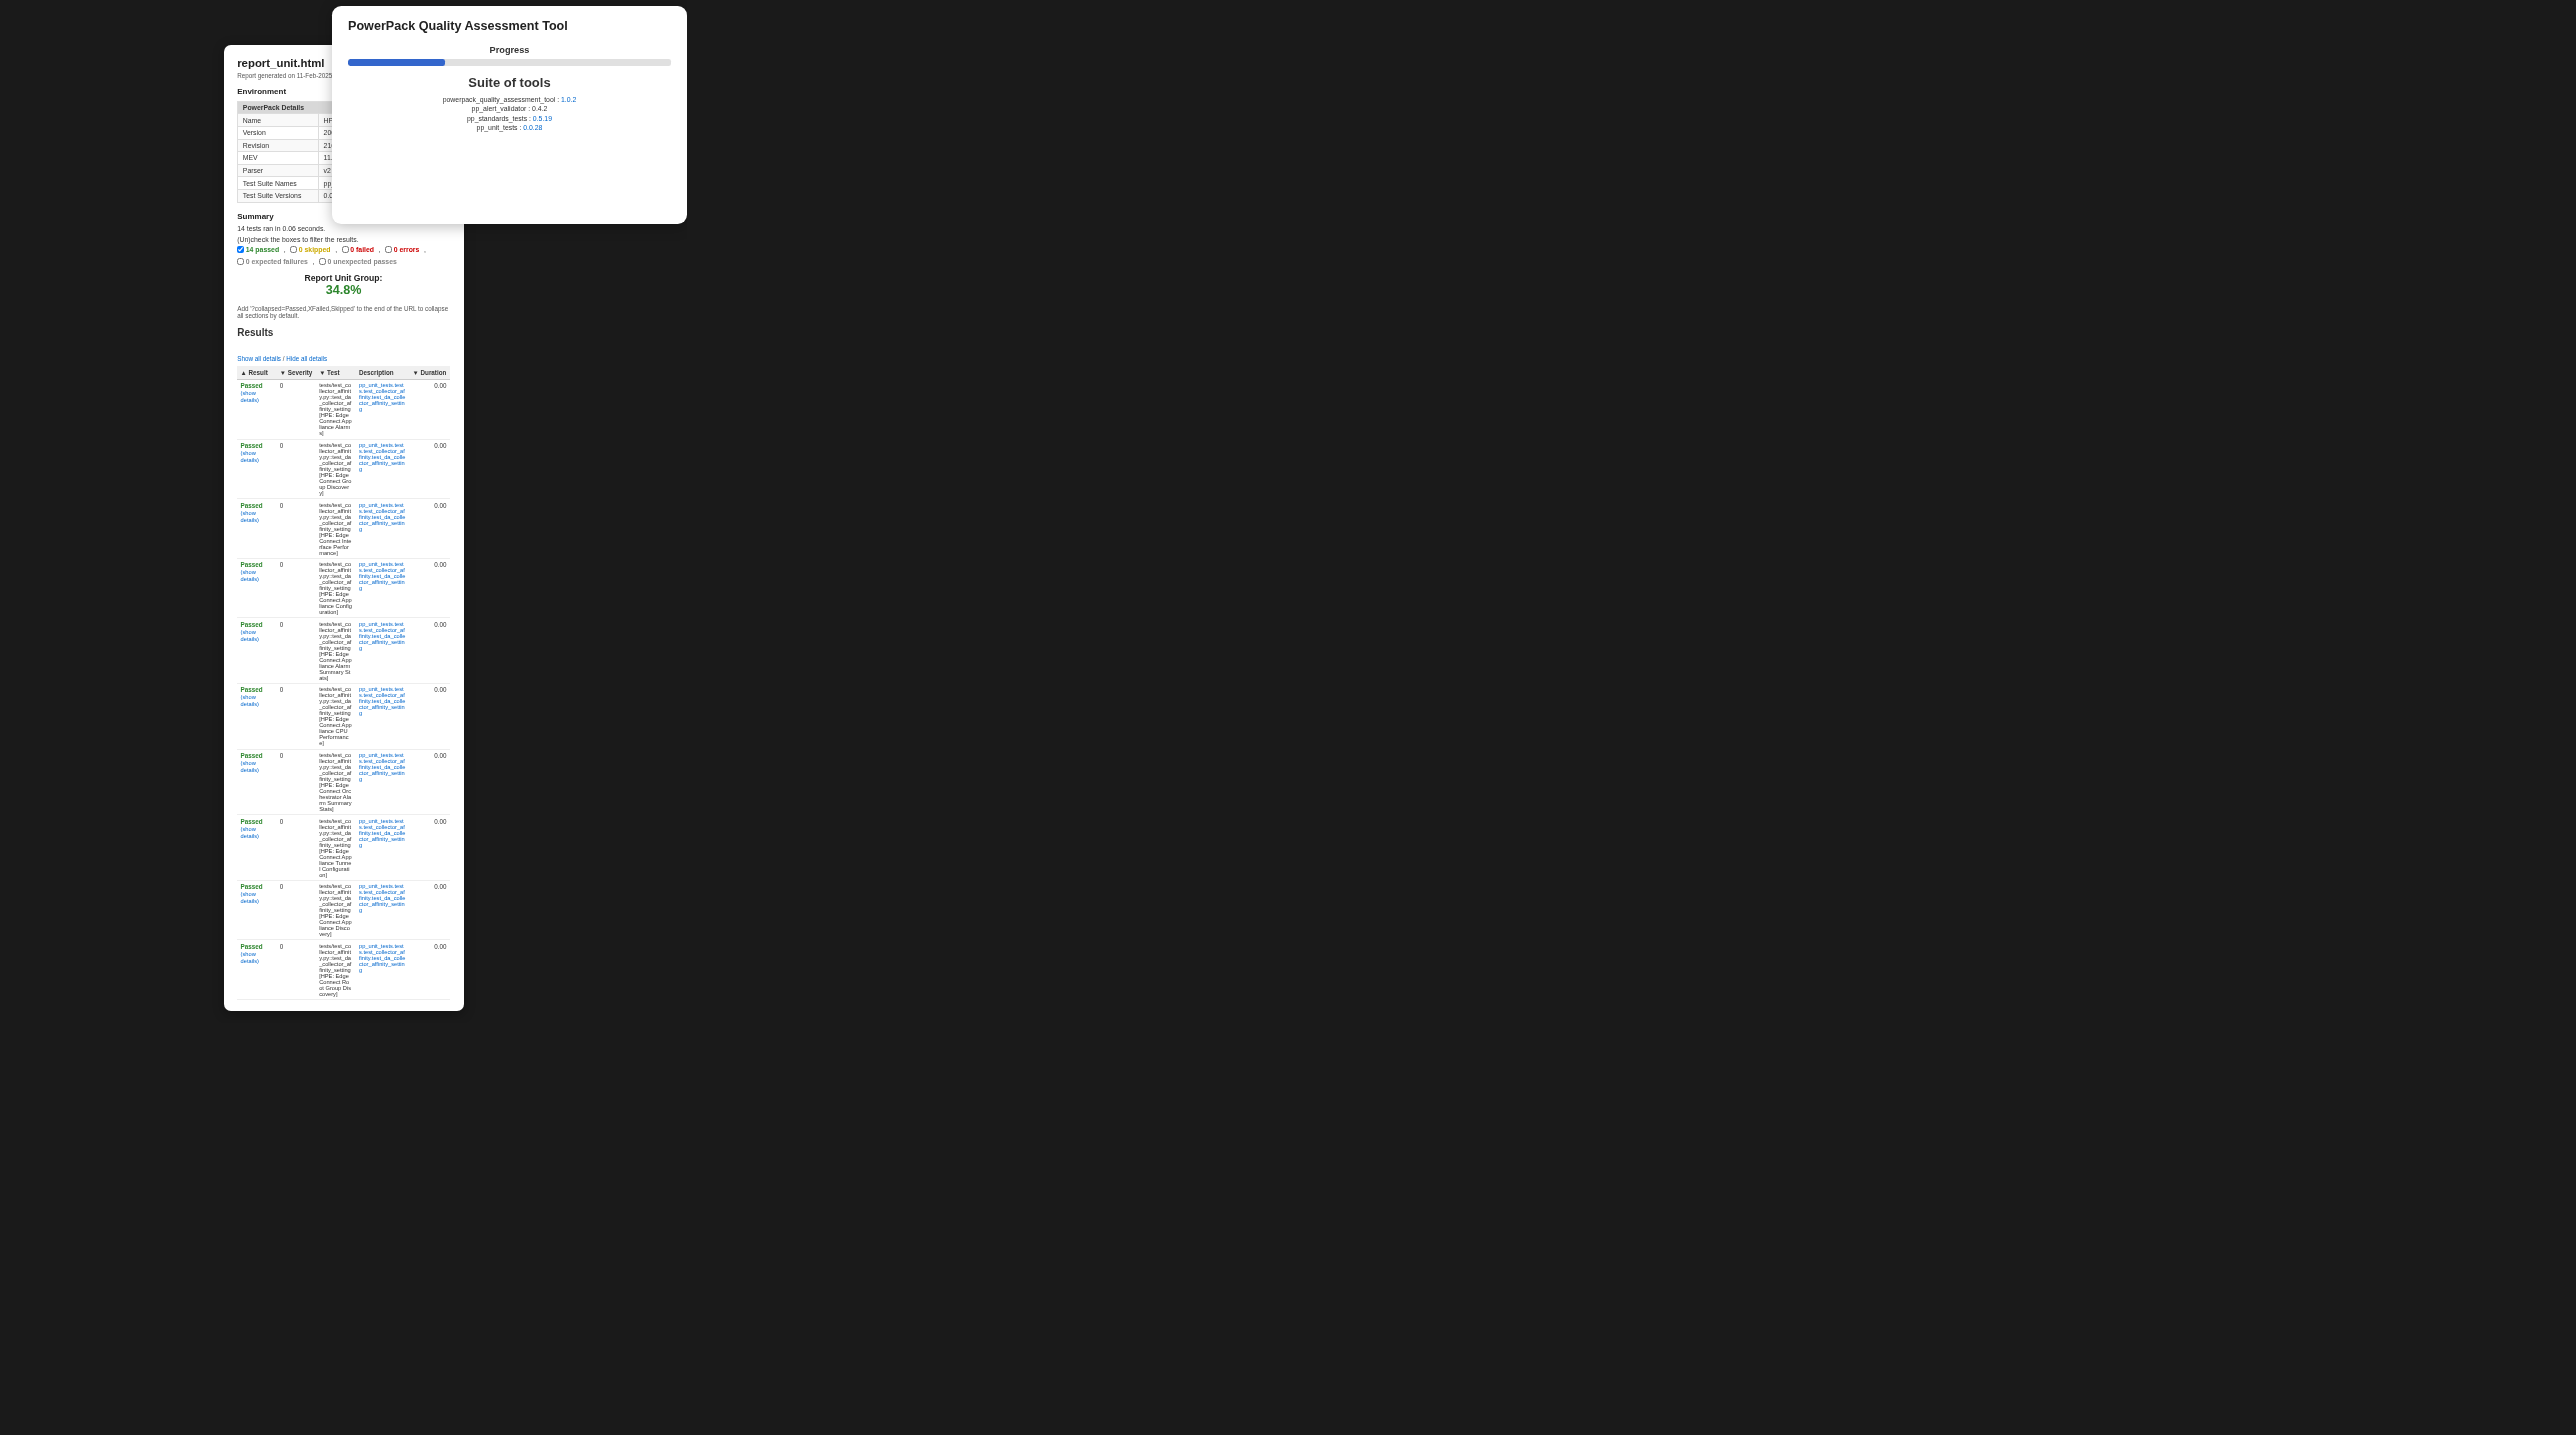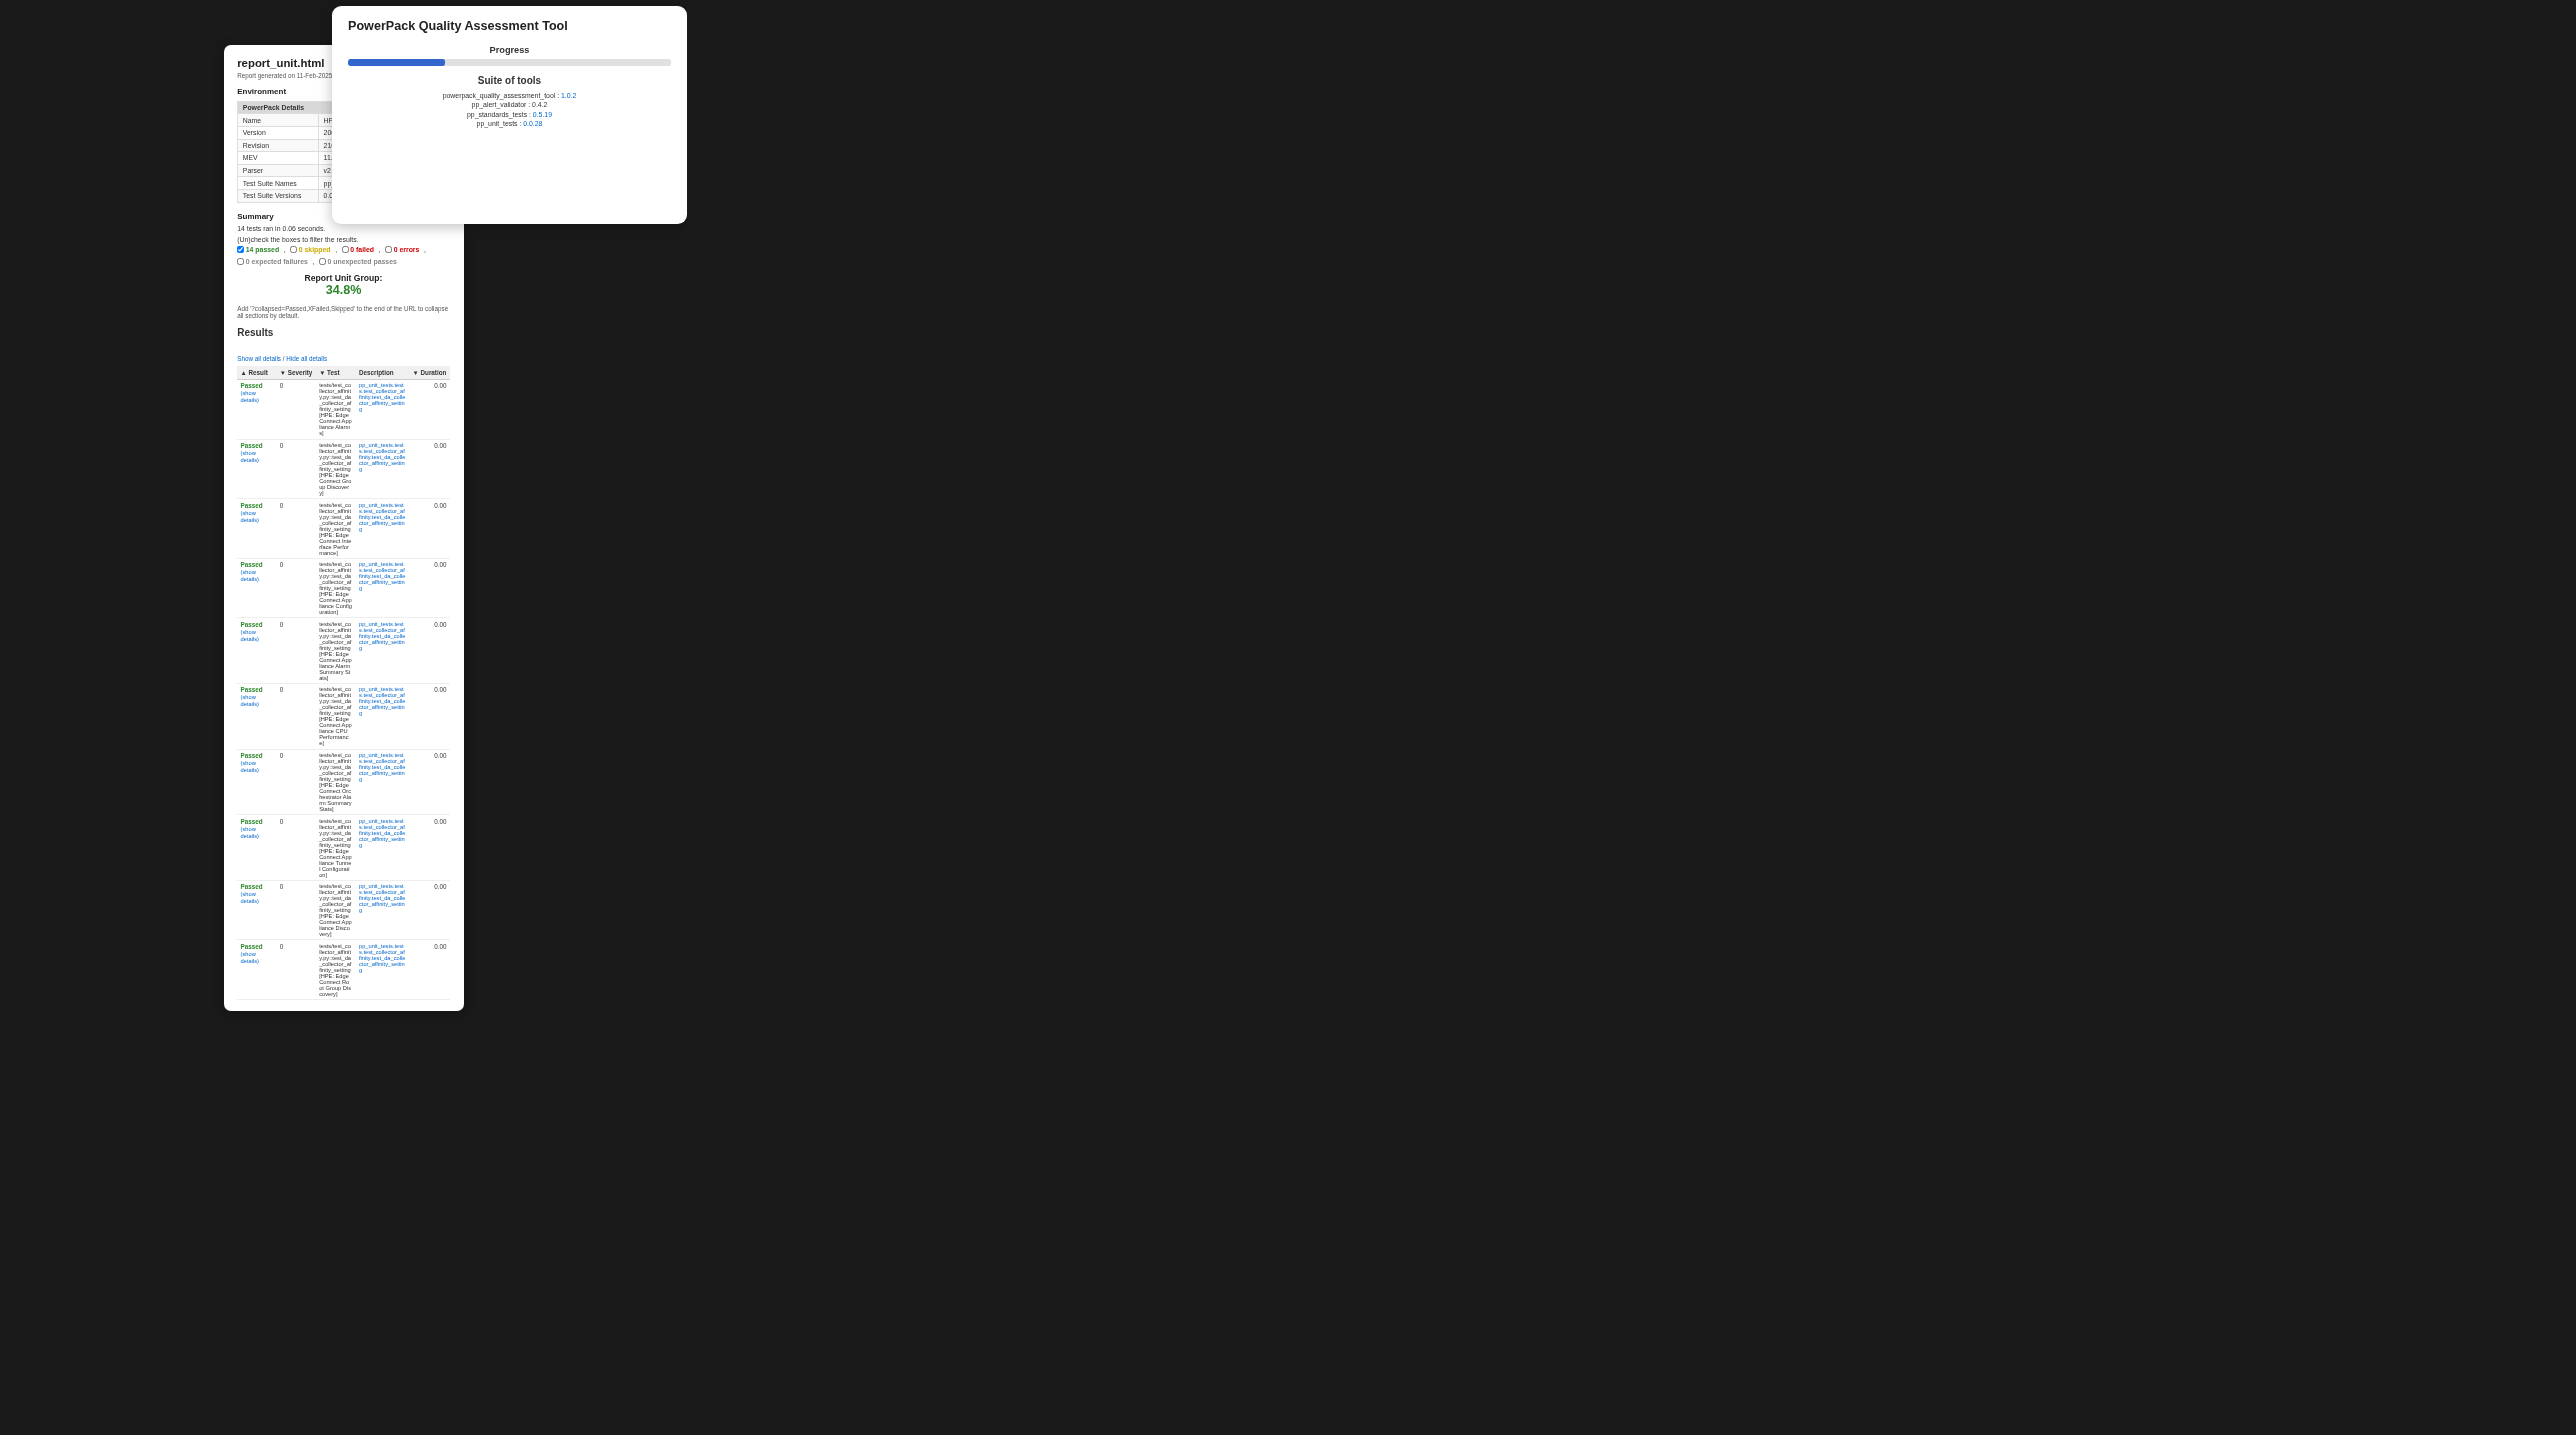--- a/index.html
+++ b/index.html
@@ -284,21 +284,21 @@
       height: 100%;
       border-radius: 2.3px;
       transition: width 0.3s;
     }
 
     .suite-section {
       text-align: center;
     }
 
     .suite-title {
-      font-size: 10px;
+      font-size: 13px;
       font-weight: bold;
       margin-bottom: 5.7px;
     }
 
     .suite-item {
       font-size: 6.9px;
       color: #333;
       margin-bottom: 2.3px;
     }
 

